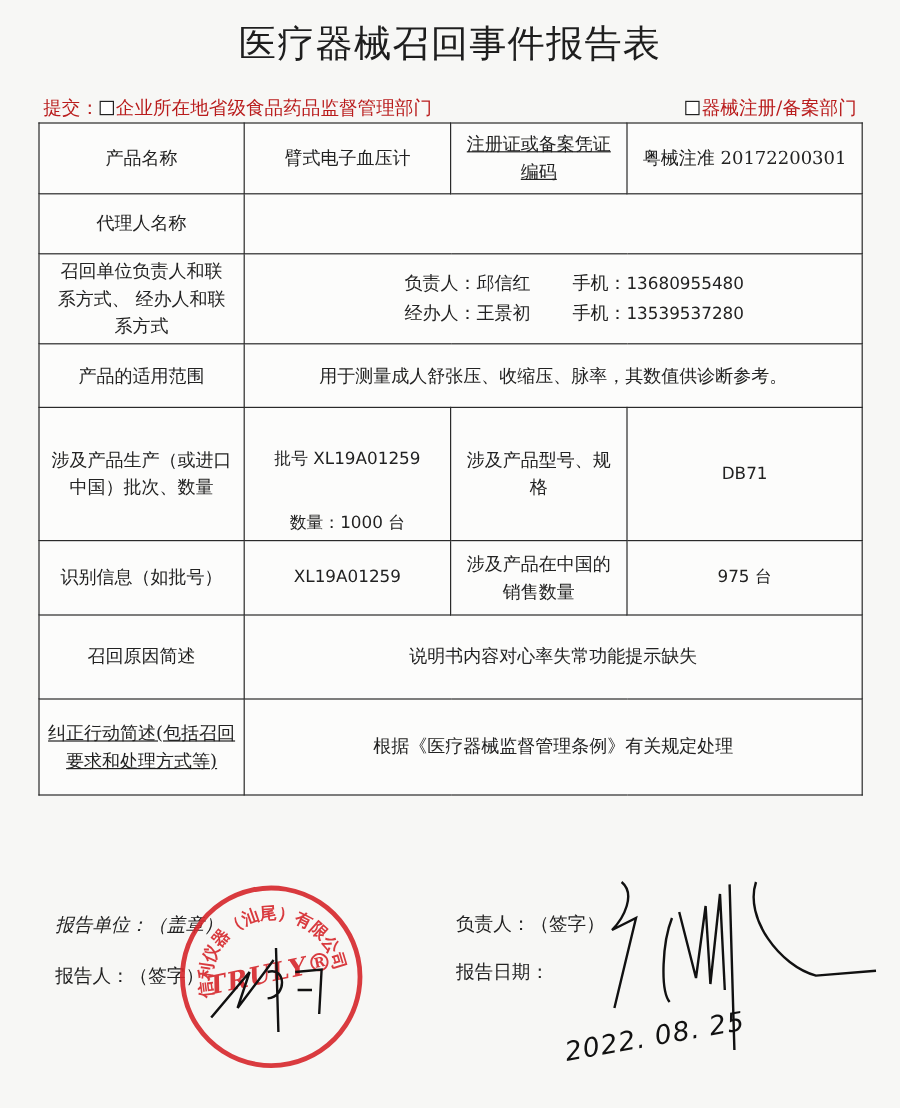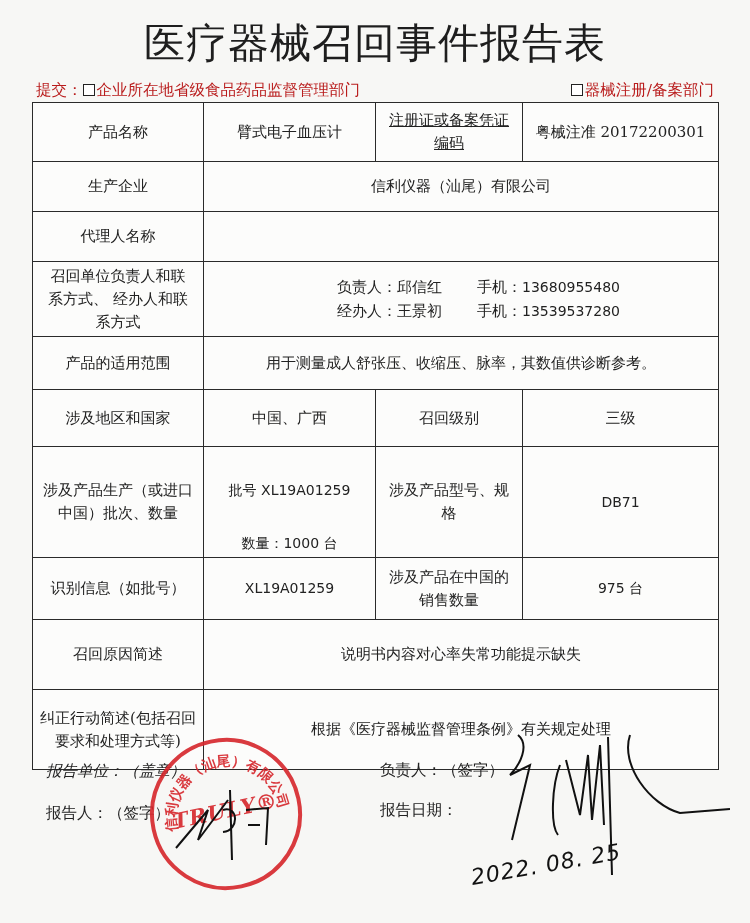--- a/index.html
+++ b/index.html
@@ -5,21 +5,21 @@
   html, body { margin: 0; padding: 0; }
   body {
     width: 750px; height: 923px; overflow: hidden;
     background: #f7f7f5;
     font-family: "DejaVu Serif", "Liberation Serif", serif;
     color: #222;
     position: relative;
   }
   .page-title {
     position: absolute; left: 0; top: 16px; width: 750px;
-    text-align: center; font-size: 41px; letter-spacing: 1px; color: #1e1e1e;
+    text-align: center; font-size: 31px; letter-spacing: 1px; color: #1e1e1e;
   }
   .submit-line {
     position: absolute; top: 80px; left: 36px; right: 36px;
     font-size: 15.5px; color: #b91c1c; height: 20px;
   }
   .submit-left { position: absolute; left: 0; top: 0; }
   .submit-right { position: absolute; right: 0; top: 0; padding-left: 10px; }
   .checkbox {
     display: inline-block; width: 10px; height: 10px; border: 1.5px solid #222;
     vertical-align: -1px; margin-right: 2px; background: #fff;
@@ -80,47 +80,37 @@
       <col style="width:196px">
   </colgroup>
   <tbody>
       <tr style="height:53px">
     <td>产品名称</td>
     <td>臂式电子血压计</td>
     <td style="padding:6px 10px;text-decoration:underline;">注册证或备案凭证编码</td>
     <td>粤械注准 20172200301</td>
   </tr>
   <tr style="height:50px">
-    <td>生产企业</td>
-    <td colspan="3">信利仪器（汕尾）有限公司</td>
-  </tr>
-  <tr style="height:50px">
     <td>代理人名称</td>
     <td colspan="3"></td>
   </tr>
   <tr style="height:75px">
     <td style="padding:2px 12px;">召回单位负责人和联系方式、 经办人和联系方式</td>
     <td colspan="3">
       <div class="contact-grid">
         <span><span>负责人：</span><span>邱信红</span></span>
         <span><span>手机：</span><span class="num">13680955480</span></span>
         <span><span>经办人：</span><span>王景初</span></span>
         <span><span>手机：</span><span class="num">13539537280</span></span>
       </div>
     </td>
   </tr>
   <tr style="height:53px">
     <td>产品的适用范围</td>
     <td colspan="3">用于测量成人舒张压、收缩压、脉率，其数值供诊断参考。</td>
-  </tr>
-  <tr style="height:57px">
-    <td>涉及地区和国家</td>
-    <td>中国、广西</td>
-    <td>召回级别</td>
-    <td>三级</td>
   </tr>
   <tr style="height:78px">
     <td style="padding:2px 4px;">涉及产品生产（或进口中国）批次、数量</td>
     <td>
       <div class="num">批号 XL19A01259</div>
       <div class="num">数量：1000 台</div>
     </td>
     <td style="padding:2px 10px;margin-top:44px;">涉及产品型号、规格</td>
     <td class="num">DB71</td>
   </tr>
@@ -128,21 +118,21 @@
     <td>识别信息（如批号）</td>
     <td class="num">XL19A01259</td>
     <td style="padding:2px 10px;">涉及产品在中国的销售数量</td>
     <td class="num">975 台</td>
   </tr>
   <tr style="height:70px">
     <td>召回原因简述</td>
     <td colspan="3">说明书内容对心率失常功能提示缺失</td>
   </tr>
   <tr style="height:80px">
-    <td style="padding:2px 4px;">纠正行动简述(包括召回要求和处理方式等)</td>
+    <td style="padding:2px 4px;text-decoration:underline;">纠正行动简述(包括召回要求和处理方式等)</td>
     <td colspan="3">根据《医疗器械监督管理条例》有关规定处理</td>
   </tr>
 </tbody>
   </table>
 
 <div class="footer" style="left:46px; top:761px;font-style:italic;">报告单位：（盖章）</div>
 <div class="footer" style="left:46px; top:803px;">报告人：（签字）</div>
 <div class="footer" style="left:380px; top:760px;">负责人：（签字）</div>
 <div class="footer" style="left:380px; top:800px;">报告日期：</div>
 

